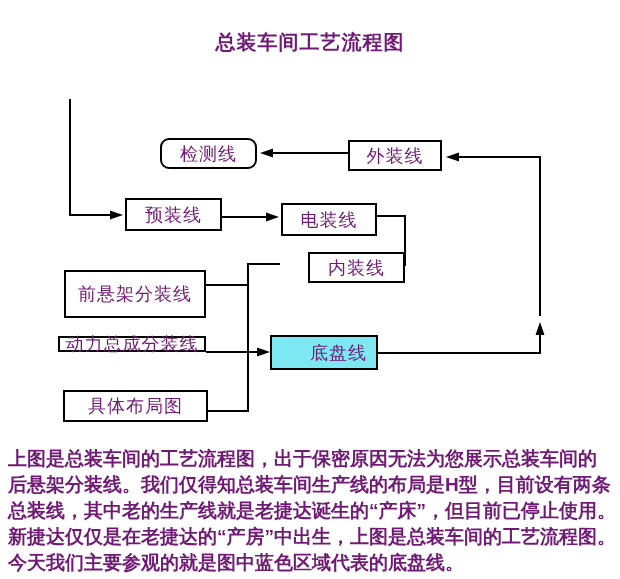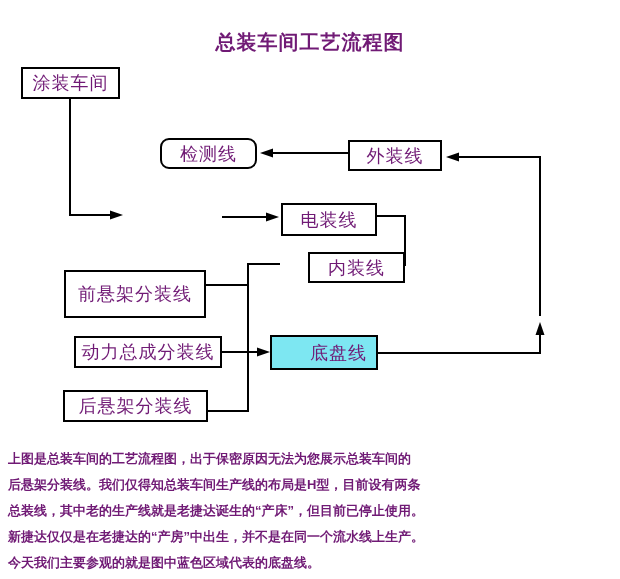--- a/index.html
+++ b/index.html
@@ -34,33 +34,33 @@
     letter-spacing: 1px;
   }
   .node.highlight { background: #7DE7F2; }
   #n-paint      { left: 21px;  top: 67px;  width: 99px;  height: 32px; }
   #n-inspect    { left: 160px; top: 138px; width: 97px;  height: 31px; border-radius: 9px; }
   #n-exterior   { left: 348px; top: 140px; width: 94px;  height: 31px; justify-content: center; }
   #n-preassy    { left: 125px; top: 198px; width: 97px;  height: 33px; }
   #n-electrical { left: 281px; top: 203px; width: 96px;  height: 33px; }
   #n-interior   { left: 280px; top: 252px; width: 97px;  height: 31px; margin-left: 28px; }
   #n-frontsusp  { left: 64px;  top: 270px; width: 142px; height: 48px; }
-  #n-powertrain { left: 74px;  top: 336px; width: 148px; height: 32px; }
+  #n-powertrain { left: 58px;  top: 336px; width: 148px; height: 16px; }
   #n-rearsusp   { left: 63px;  top: 390px; width: 145px; height: 32px; }
   #n-chassis    { left: 270px; top: 335px; width: 108px; height: 35px; padding-left: 29px; }
   #connectors {
     position: absolute;
     left: 0; top: 0;
     pointer-events: none;
   }
   .description {
     position: absolute;
     left: 8px; top: 446px;
     width: 612px;
-    font-size: 13px;
+    font-size: 19px;
     font-weight: bold;
     line-height: 26px;
   }
   .description .line { white-space: nowrap; }
 </style>
 </head>
 <body>
 
 <div id="canvas">
 
@@ -93,49 +93,49 @@
       <polygon points="123,215 110,210.5 110,219.5"></polygon>
       <polygon points="279,217 266,212.5 266,221.5"></polygon>
       <polygon points="381,265 394,260.5 394,269.5"></polygon>
       <polygon points="260,153 273,148.5 273,157.5"></polygon>
       <polygon points="540,322 535.5,335 544.5,335"></polygon>
       <polygon points="446,157 459,152.5 459,161.5"></polygon>
       <polygon points="270,352 257,347.5 257,356.5"></polygon>
     </g>
   </svg>
 
-  <div class="node" id="n-paint">
-    <span>涂装车间</span>
-  </div>
   <div class="node" id="n-inspect">
     <span>检测线</span>
   </div>
   <div class="node" id="n-exterior">
     <span>外装线</span>
+  </div>
+  <div class="node" id="n-preassy">
+    <span>预装线</span>
   </div>
   <div class="node" id="n-electrical">
     <span>电装线</span>
   </div>
   <div class="node" id="n-interior">
     <span>内装线</span>
   </div>
   <div class="node" id="n-frontsusp">
     <span>前悬架分装线</span>
   </div>
   <div class="node" id="n-powertrain">
     <span>动力总成分装线</span>
   </div>
   <div class="node" id="n-rearsusp">
-    <span>后悬架分装线</span>
+    <span>具体布局图</span>
   </div>
   <div class="node highlight" id="n-chassis">
     <span>底盘线</span>
   </div>
 
   <div class="description">
     <div class="line">上图是总装车间的工艺流程图，出于保密原因无法为您展示总装车间的</div>
     <div class="line">后悬架分装线。我们仅得知总装车间生产线的布局是H型，目前设有两条</div>
     <div class="line">总装线，其中老的生产线就是老捷达诞生的“产床”，但目前已停止使用。</div>
-    <div class="line">新捷达仅仅是在老捷达的“产房”中出生，并不是在同一个流水线上生产。</div>
+    <div class="line">新捷达仅仅是在老捷达的“产房”中出生，上图是总装车间的工艺流程图。</div>
     <div class="line">今天我们主要参观的就是图中蓝色区域代表的底盘线。</div>
   </div>
 
 </div>
 
 </body></html>

